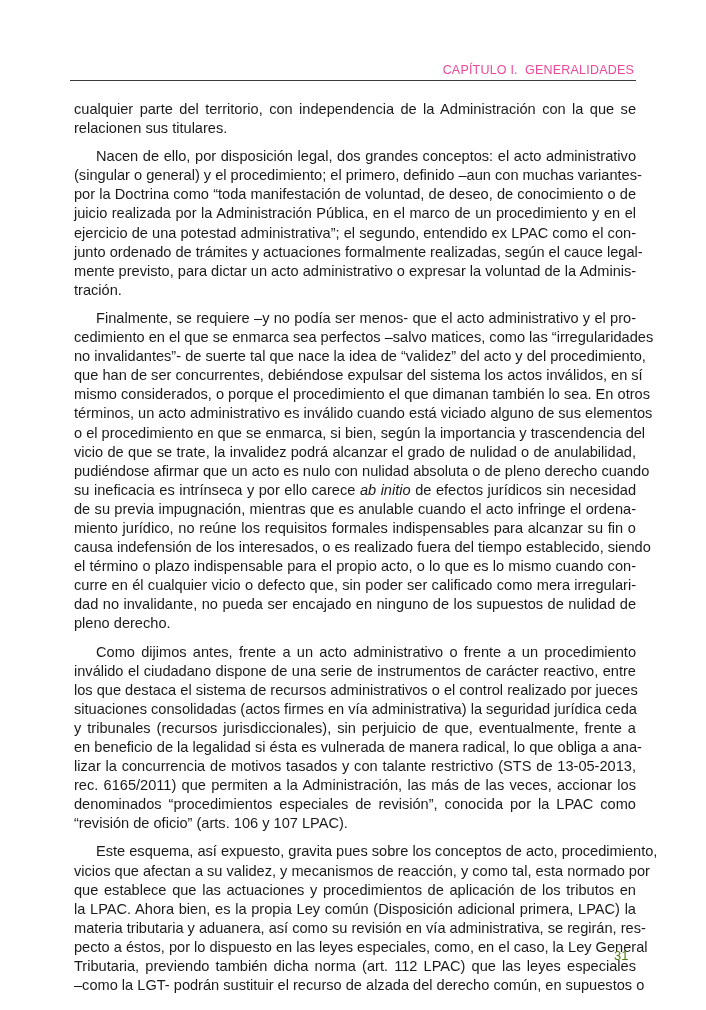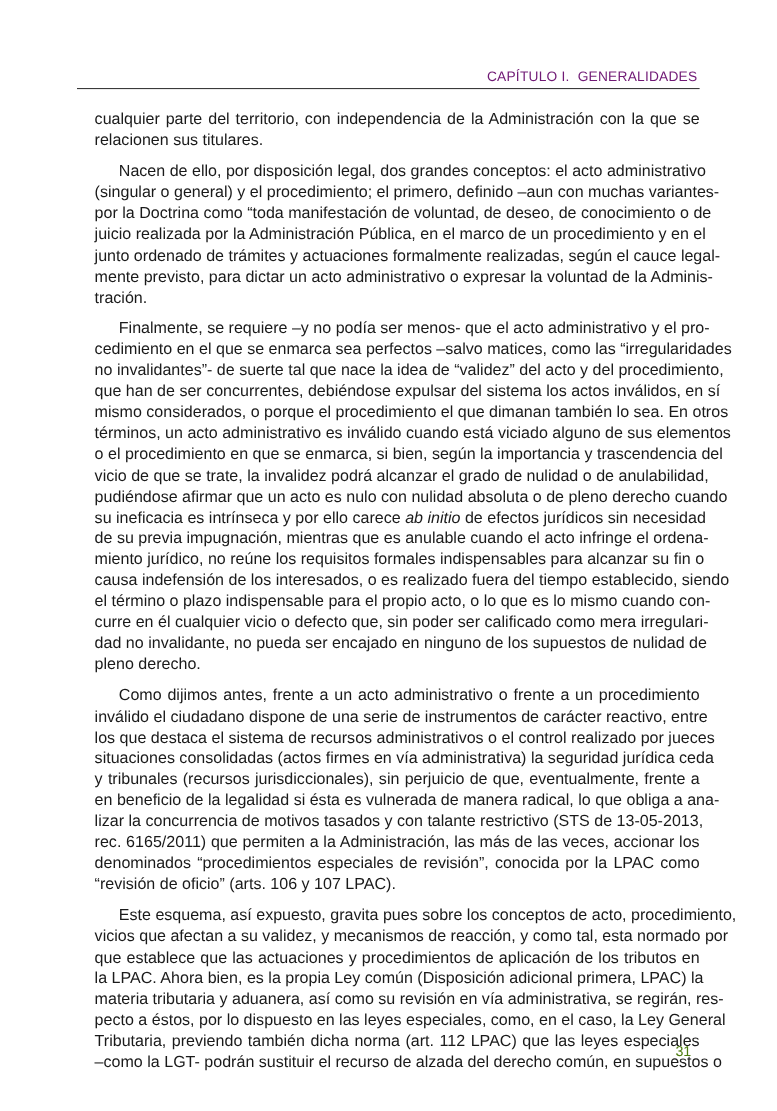--- a/index.html
+++ b/index.html
@@ -22,35 +22,35 @@
       width: 566px;
       height: 20px;
       border-bottom: 1.5px solid #3a3a3a;
     }
     .running-header-title {
       position: absolute;
       right: 2px;
       bottom: 3px;
       font-size: 12.5px;
       letter-spacing: 0.2px;
-      color: #701a75;
+      color: #ec4899;
       white-space: pre;
     }
     .text-block {
       position: absolute;
       left: 70px;
       top: 100px;
       width: 566px;
       font-size: 14.6px;
       line-height: 19.1px;
       text-align: justify;
       hyphens: manual;
     }
     .para {
-      margin: 0 0 9px 16px;
+      margin: 0 0 9px 4px;
       text-indent: 0;
     }
     .para .line {
       display: block;
       text-align: justify;
       text-align-last: justify;
       white-space: nowrap;
     }
     .para .line.last {
       text-align-last: left;
@@ -79,20 +79,21 @@
   <p class="para">
     <span class="line">cualquier parte del territorio, con independencia de la Administración con la que se</span>
     <span class="line last">relacionen sus titulares.</span>
   </p>
 
   <p class="para">
     <span class="line first-indent">Nacen de ello, por disposición legal, dos grandes conceptos: el acto administrativo</span>
     <span class="line">(singular o general) y el procedimiento; el primero, definido –aun con muchas variantes-</span>
     <span class="line">por la Doctrina como “toda manifestación de voluntad, de deseo, de conocimiento o de</span>
     <span class="line">juicio realizada por la Administración Pública, en el marco de un procedimiento y en el</span>
+    <span class="line">ejercicio de una potestad administrativa”; el segundo, entendido ex LPAC como el con-</span>
     <span class="line">junto ordenado de trámites y actuaciones formalmente realizadas, según el cauce legal-</span>
     <span class="line">mente previsto, para dictar un acto administrativo o expresar la voluntad de la Adminis-</span>
     <span class="line last">tración.</span>
   </p>
 
   <p class="para">
     <span class="line first-indent">Finalmente, se requiere –y no podía ser menos- que el acto administrativo y el pro-</span>
     <span class="line">cedimiento en el que se enmarca sea perfectos –salvo matices, como las “irregularidades</span>
     <span class="line">no invalidantes”- de suerte tal que nace la idea de “validez” del acto y del procedimiento,</span>
     <span class="line">que han de ser concurrentes, debiéndose expulsar del sistema los actos inválidos, en sí</span>

